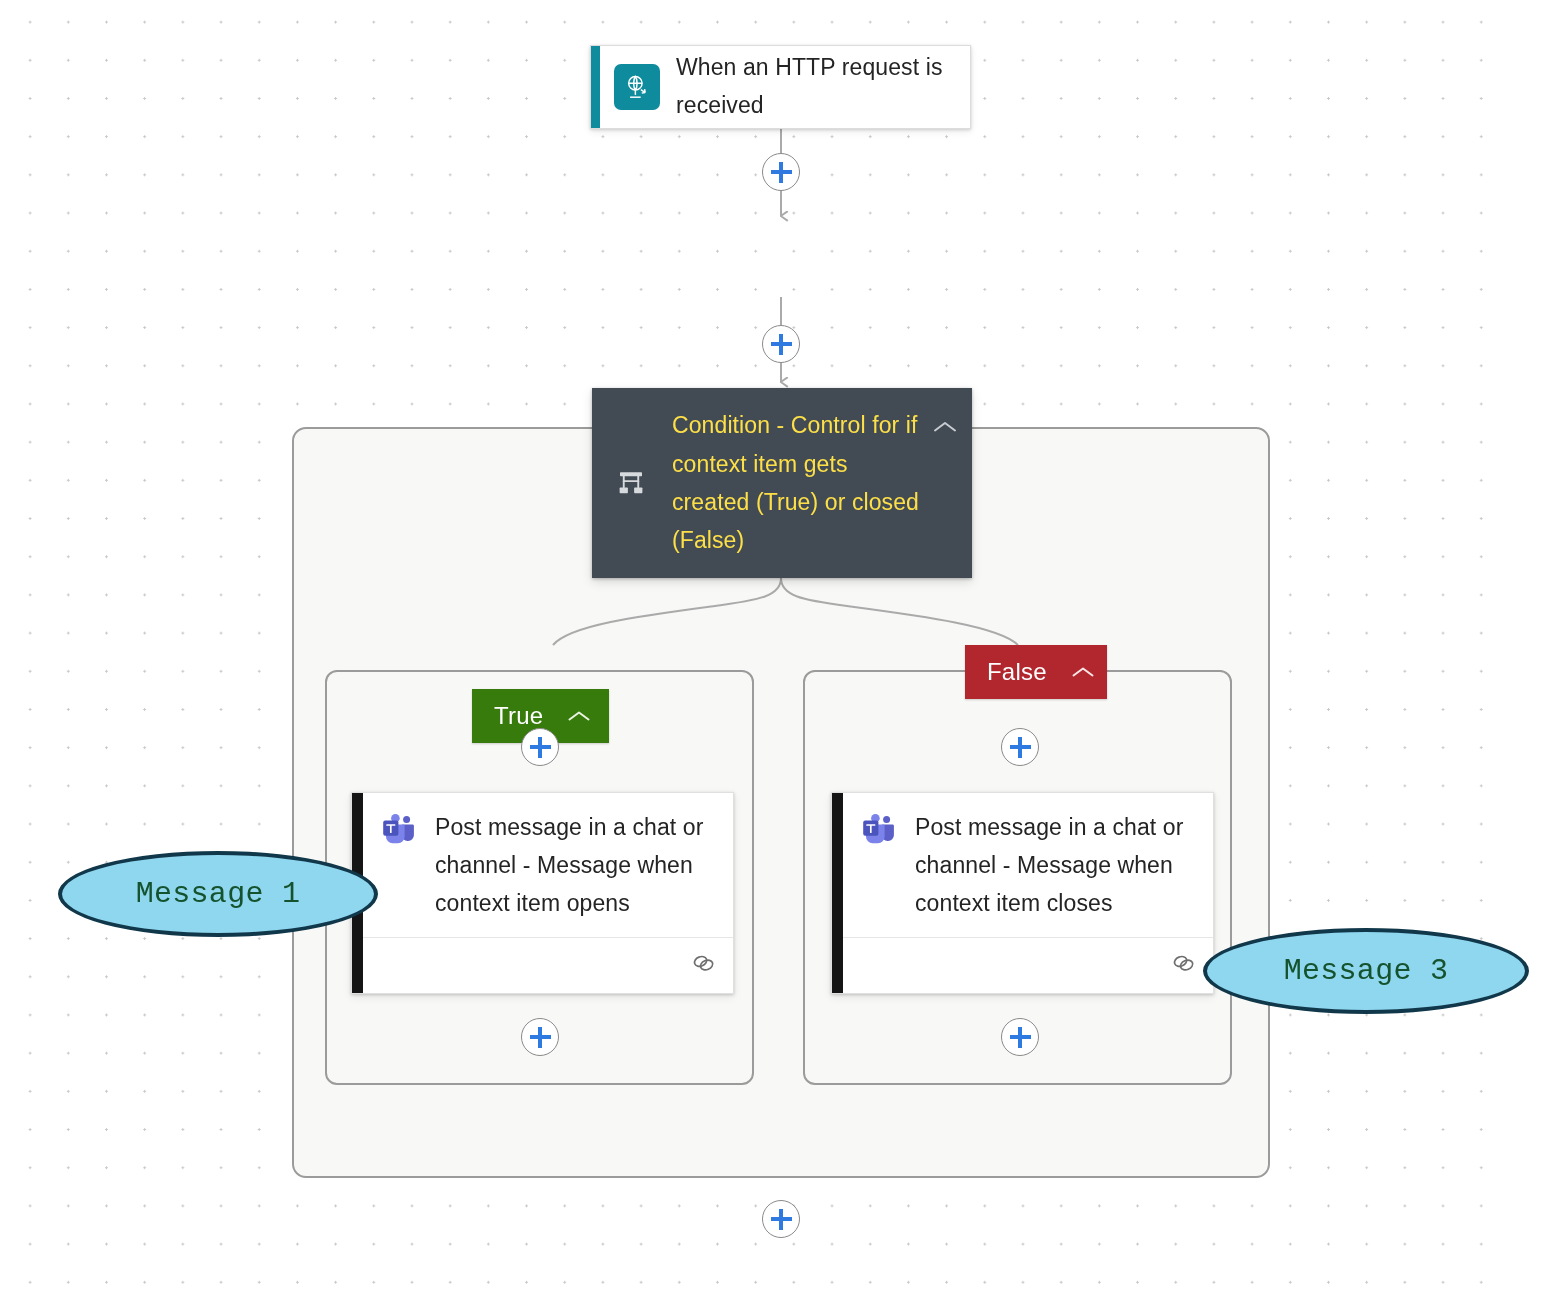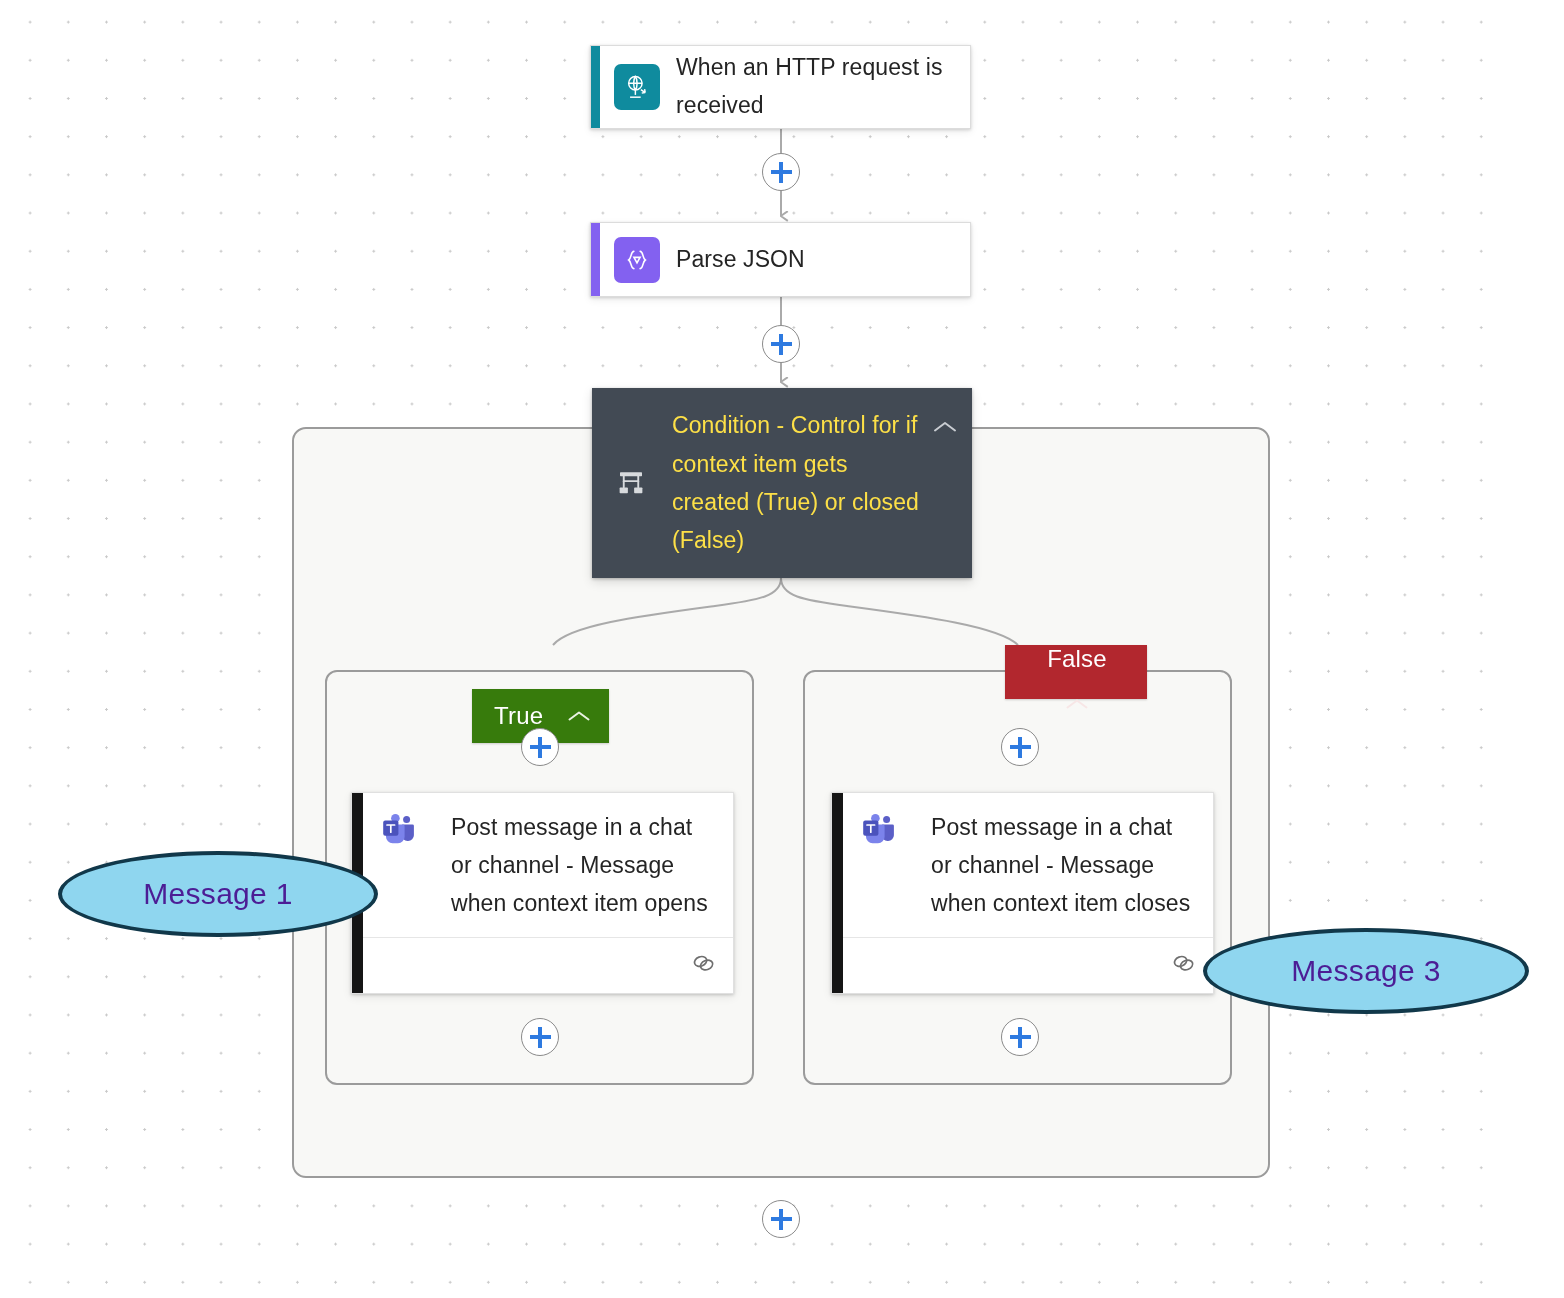--- a/index.html
+++ b/index.html
@@ -147,21 +147,21 @@
     z-index: 8;
     box-shadow: 0 1px 2px rgba(0,0,0,0.18);
   }
   .branch-badge .lbl {
     font-size: 24px;
     color: #ffffff;
     letter-spacing: 0.2px;
   }
   .branch-badge .chev { width: 26px; height: 26px; display:flex; align-items:center; justify-content:center;}
   #badge-true  { left: 472px; top: 645px; background: #377b0c; width: 137px; margin-top: 44px; }
-  #badge-false { left: 1005px; top: 645px; background: #b2272e; width: 142px; flex-direction: column; }
+  #badge-false { left: 965px; top: 645px; background: #b2272e; width: 142px; }
 
   
   .action-card {
     position: absolute;
     width: 383px;
     background: #ffffff;
     border: 1px solid #e0e0e0;
     box-shadow: 0 1px 3px rgba(0,0,0,0.18), 0 3px 9px rgba(0,0,0,0.08);
     display: flex;
     z-index: 6;
@@ -172,21 +172,21 @@
     background: #151515;
   }
   .action-card .card-main {
     flex: 1 1 auto;
     display: flex;
     flex-direction: column;
   }
   .action-card .card-top {
     display: flex;
     align-items: flex-start;
-    gap: 28px;
+    gap: 12px;
     padding: 14px 14px 14px 16px;
   }
   .action-card .card-title {
     font-size: 23px;
     line-height: 1.65;
     color: #242424;
     letter-spacing: 0.1px;
     padding-top: 2px;
   }
   .action-card .card-foot {
@@ -227,22 +227,23 @@
   .callout {
     position: absolute;
     border-radius: 50%;
     background: #8fd6ef;
     border: 4px solid #11384a;
     display: flex; align-items: center; justify-content: center;
     z-index: 20;
   }
   .callout span {
     font-size: 30px;
-    color: #4c1d95;
+    color: #14532d;
     letter-spacing: 0.3px;
+    font-family: Liberation Mono, monospace;
   }
   #callout-1 { left: 58px;  top: 851px; width: 320px; height: 86px; }
   #callout-2 { left: 1203px; top: 928px; width: 326px; height: 86px; }
 </style>
 </head>
 <body>
 
 <div id="canvas">
 
   <div class="scope-outer"></div>
@@ -287,33 +288,20 @@
           <path d="M4.3 8.5 H16.7 M10.5 2.3 C8.4 4.8 8.4 12.2 10.5 14.7 C12.6 12.2 12.6 4.8 10.5 2.3 Z"></path>
           <path d="M10.5 14.7 V19.3"></path>
           <path d="M5.6 21.4 H15.4"></path>
           <path d="M15.6 14.4 L19.6 17.2 M19.6 17.2 L16.4 17.6 M19.6 17.2 L19.0 14.0"></path>
         </svg>
       </div>
       <div class="node-title">When an HTTP request is received</div>
     </div>
   </div>
 
-  <div class="node" id="node-parsejson">
-    <div class="accent"></div>
-    <div class="body">
-      <div class="icon-sq">
-        <svg width="28" height="28" viewBox="0 0 24 24" fill="none" stroke="#ffffff" stroke-width="1.4" stroke-linecap="round">
-          <path d="M9.3 4.6 C6.6 4.6 7.4 10.3 4.9 12 C7.4 13.7 6.6 19.4 9.3 19.4"></path>
-          <path d="M14.7 4.6 C17.4 4.6 16.6 10.3 19.1 12 C16.6 13.7 17.4 19.4 14.7 19.4"></path>
-          <path d="M9.4 9.8 H14.6 L12 14.5 Z"></path>
-        </svg>
-      </div>
-      <div class="node-title">Parse JSON</div>
-    </div>
-  </div>
 
   <div id="node-condition">
     <div class="cond-icon">
       <svg width="30" height="30" viewBox="0 0 24 24" fill="none" stroke="#d7dadd" stroke-width="1.5" stroke-linecap="round">
         <rect x="3.2" y="3.4" width="17.6" height="3.1" rx="0.5" fill="#d7dadd" stroke="none"></rect>
         <path d="M6.2 6.5 V10.5 H17.8 V6.5"></path>
         <path d="M6.2 10.5 V15.4 M17.8 10.5 V15.4"></path>
         <rect x="2.9" y="15.6" width="6.6" height="4.6" rx="0.6" fill="#d7dadd" stroke="none"></rect>
         <rect x="14.5" y="15.6" width="6.6" height="4.6" rx="0.6" fill="#d7dadd" stroke="none"></rect>
       </svg>

